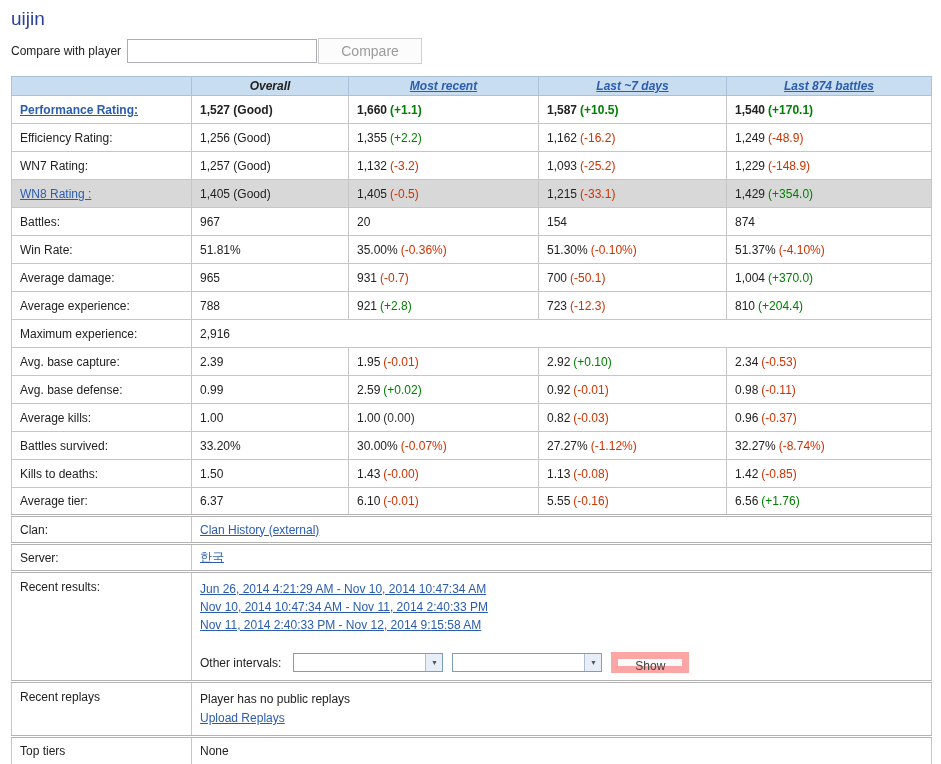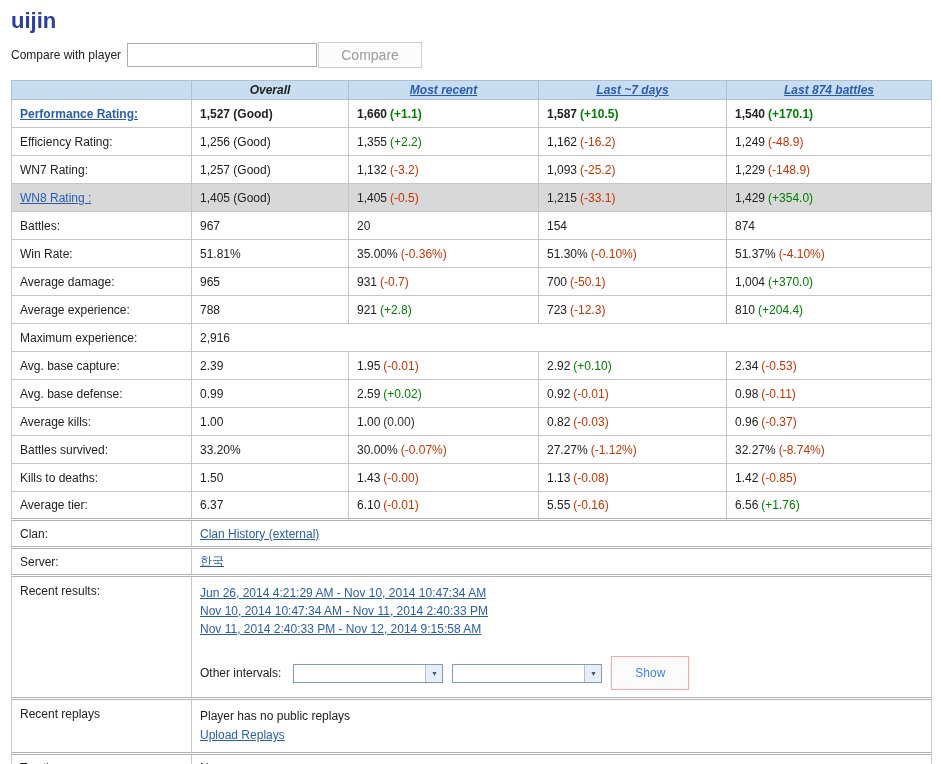--- a/index.html
+++ b/index.html
@@ -1,21 +1,21 @@
 <!DOCTYPE html>
 <html style="--up: #008000; --down: #cc3300; --flat: #333333; --header-bg: #c9ddf1; --shaded: #d8d8d8; --link: #2a5db0; --title: #2b3f9e;"><head>
 <meta charset="utf-8">
 <style>
   :root{
     --up:#008000; --down:#cc3300; --flat:#333333;
     --header-bg:#c9ddf1; --shaded:#d8d8d8; --link:#2a5db0; --title:#2b3f9e;
   }
   *{box-sizing:border-box;margin:0;padding:0}
   body{width:941px;height:764px;background:#fff;font-family:"Liberation Sans",sans-serif;color:#222;padding:6px 11px;overflow:hidden}
-  .page-title{font-size:22px;font-weight:bold;color:var(--title);margin:2px 0 8px}
+  .page-title{font-size:19px;font-weight:normal;color:var(--title);margin:2px 0 8px}
   .compare-row{display:flex;align-items:center;margin-bottom:12px}
   .compare-label{font-size:12px;margin-right:6px}
   .compare-input{width:190px;height:24px;border:1px solid #abadb3;padding:2px 5px;font:12px "Liberation Sans",sans-serif;outline:none}
   .compare-btn{height:26px;width:104px;border:1px solid #cfcfcf;background:#fcfcfc;color:#9b9b9b;font-size:14px;margin-left:1px}
   table.stats{width:920px;border-collapse:collapse;table-layout:fixed;border:1px solid #b3b3b3}
   .stats td,.stats th{border:1px solid #c6c6c6;font-size:12px;height:28px;padding:2px 8px;vertical-align:middle;text-align:left;white-space:nowrap;overflow:hidden}
   .stats thead th{background:var(--header-bg);border-color:#a9c2da;font-weight:bold;font-style:italic;text-align:center;height:14px;color:#222}
   a{color:var(--link);}
   tr.shaded td{background:var(--shaded)}
   tr.bold td,tr.bold a{font-weight:bold}
@@ -24,21 +24,21 @@
   .delta.down{color:var(--down)}
   .delta.flat{color:var(--flat)}
   tr.sec td{border-top:3px double #b3b3b3}
   tr.tall td{vertical-align:top;padding-top:7px;padding-bottom:7px}
   .res-links a{display:block;line-height:18px}
   .intervals{margin-top:18px;display:flex;align-items:center}
   .iv-label{margin-right:12px}
   .combo{display:inline-flex;width:150px;height:19px;border:1px solid #7f9db9;background:#fff;margin-right:9px}
   .combo-text{flex:1}
   .combo-btn{width:17px;background:#e7eef7;border-left:1px solid #aebfd4;font-size:7px;display:flex;align-items:center;justify-content:center;color:#44576e}
-  .show-btn{width:78px;height:34px;border:1px solid #fca5a5;background:#fbfbfb;color:#3b82f6;font-size:12px}
+  .show-btn{width:78px;height:21px;border:7px solid #fca5a5;background:#fbfbfb;color:#404040;font-size:12px}
   .replay-line{line-height:19px}
 </style>
 </head>
 <body>
 
 <h1 class="page-title">uijin</h1>
 
 <div class="compare-row">
   <span class="compare-label">Compare with player</span>
   <input class="compare-input" type="text" value="" style="">

